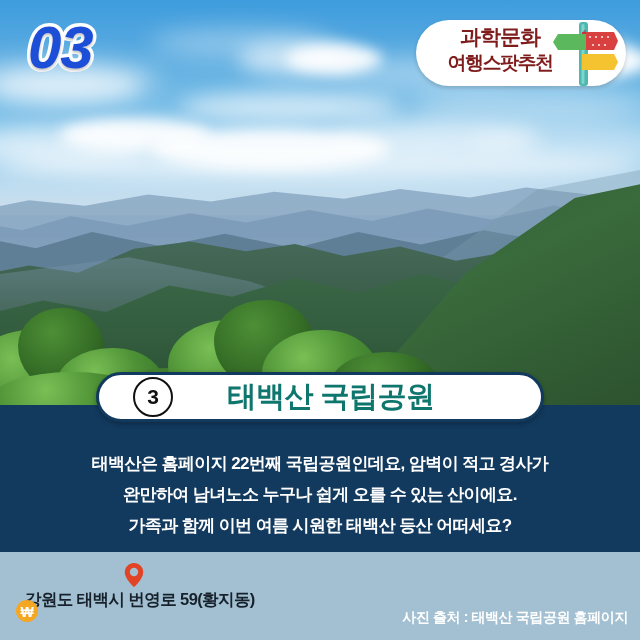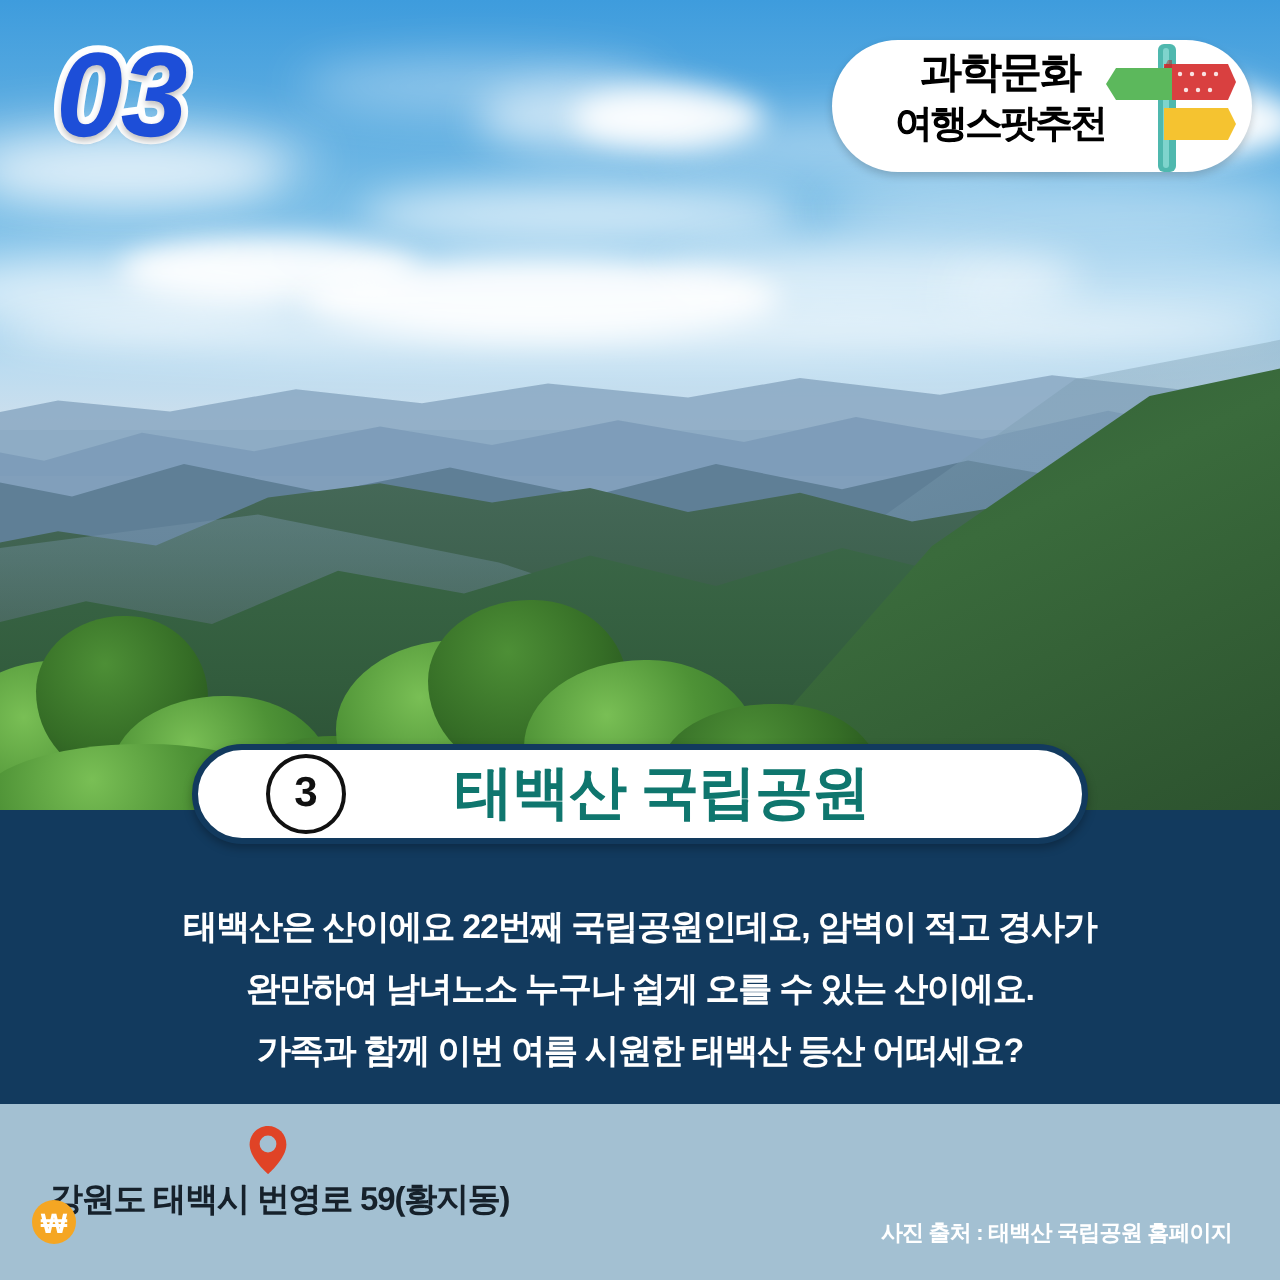--- a/index.html
+++ b/index.html
@@ -146,21 +146,21 @@
     width: 210px; height: 66px;
     background: #ffffff;
     border-radius: 33px;
     box-shadow: 0 2px 4px rgba(0,0,0,.18);
   }
   .logo-text {
     position: absolute;
     left: 14px; top: 10px;
     width: 140px;
     text-align: center;
-    color: #000000;
+    color: #7f1d1d;
     font-weight: bold;
     font-size: 21px;
     line-height: 26px;
     -webkit-text-stroke: 4px #ffffff;
     paint-order: stroke fill;
     letter-spacing: -1px;
   }
   .logo-text .l2 { font-size: 19px; letter-spacing: -1.5px; }
   .signpost { position: absolute; right: 14px; top: 6px; width: 66px; height: 68px; }
 
@@ -238,22 +238,22 @@
   .info-icon { width: 26px; height: 28px; flex: none; }
   .info-text {
     margin-left: 11px;
     font-size: 16.5px;
     font-weight: bold;
     color: #16212b;
     letter-spacing: -0.6px;
   }
   .credit {
     position: absolute;
-    right: 24px; top: 609px;
-    font-size: 11px;
+    right: 12px; top: 609px;
+    font-size: 14px;
     font-weight: bold;
     color: #ffffff;
     letter-spacing: -0.4px;
   }
 </style>
 </head>
 <body>
 
 <div class="card">
 
@@ -325,21 +325,21 @@
   </div>
 
   <div class="navy"></div>
 
   <div class="title-pill">
     <div class="title-num">3</div>
     <div class="title-text">태백산 국립공원</div>
   </div>
 
   <div class="desc">
-    <div>태백산은 산이에요 22번째 국립공원인데요, 암벽이 적고 경사가</div>
+    <div>태백산은 홈페이지 22번째 국립공원인데요, 암벽이 적고 경사가</div>
     <div>완만하여 남녀노소 누구나 쉽게 오를 수 있는 산이에요.</div>
     <div>가족과 함께 이번 여름 시원한 태백산 등산 어떠세요?</div>
   </div>
 
   <div class="bottom"></div>
 
   <div class="info-row r1">
     <svg class="info-icon" viewBox="0 0 26 28">
       <path d="M13 2 C7.9 2 3.8 6.1 3.8 11.2 C3.8 18.2 13 26 13 26 C13 26 22.2 18.2 22.2 11.2 C22.2 6.1 18.1 2 13 2 Z" fill="#e04326"></path>
       <circle cx="13" cy="11" r="4.2" fill="#a3c0d2"></circle>

